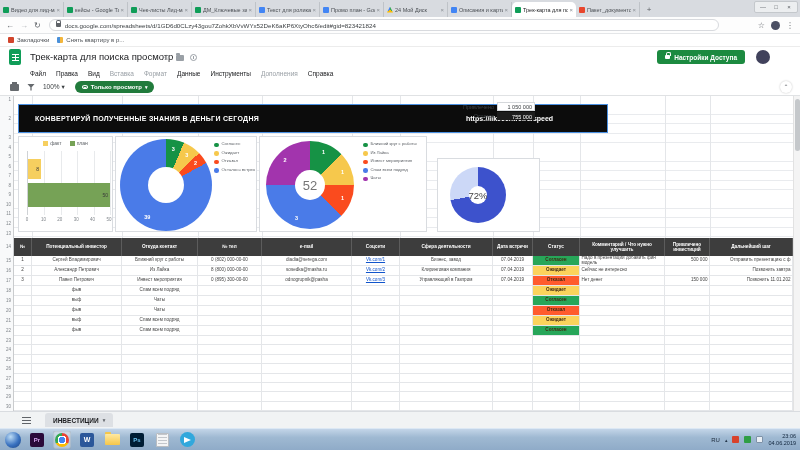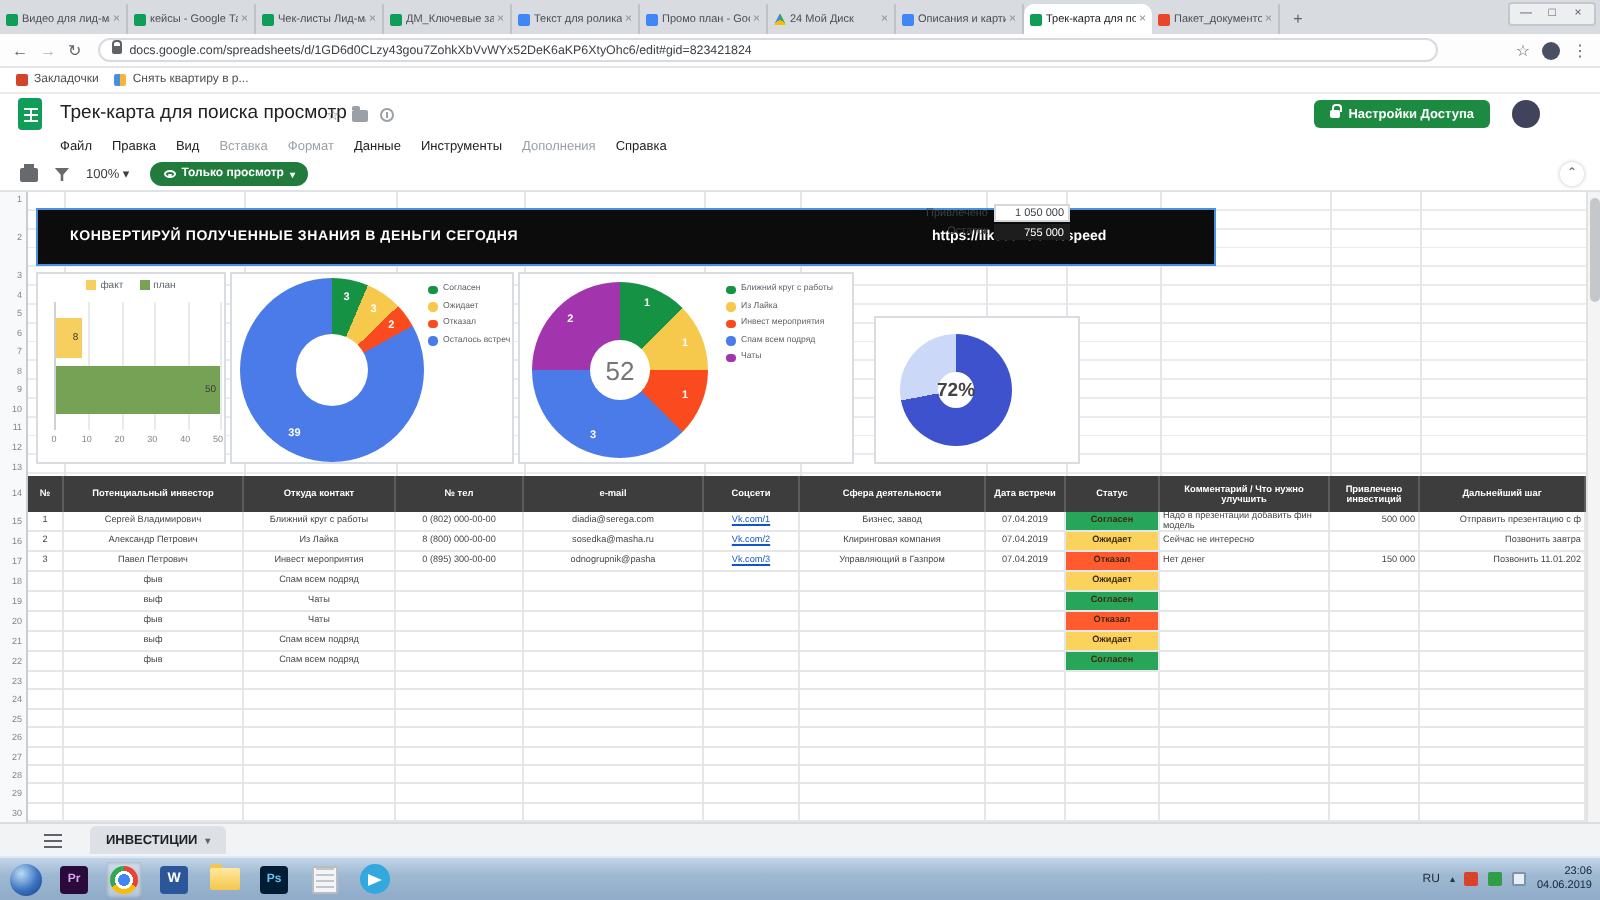--- a/index.html
+++ b/index.html
@@ -102,21 +102,21 @@
   .plot{position:absolute;left:8px;top:14px;width:82px;height:64px;border-left:1px solid #cfd2d5;}
   .gridl{position:absolute;top:0;width:1px;height:64px;background:#e8eaec;}
   .hbar{position:absolute;left:0;display:flex;align-items:center;justify-content:flex-end;font-size:5px;color:#3a3a3a;padding-right:2px;}
   .xticks{position:absolute;left:8px;top:80px;width:82px;height:6px;}
   .xtick{position:absolute;font-size:4.5px;color:#80868b;transform:translateX(-50%);}
 
   .donut{position:absolute;border-radius:50%;}
   .hole{position:absolute;background:#fff;border-radius:50%;display:flex;align-items:center;justify-content:center;}
   .slice-label{position:absolute;transform:translate(-50%,-50%);font-size:5.5px;font-weight:bold;color:#fff;z-index:2;}
   .center-label{font-size:13px;color:#757575;}
-  .center-label.small{font-size:9.5px;font-weight:bold;color:#444;}
+  .center-label.small{font-size:9.5px;font-weight:normal;color:#444;}
   .dlegend{position:absolute;font-size:4.3px;color:#5f6368;line-height:1.15;}
   .dlegitem{display:flex;margin-bottom:3.5px;}
   .dldot{width:4.5px;height:4.5px;border-radius:50%;margin-right:3px;flex:none;margin-top:.5px;}
 
   
   .kpi{position:absolute;left:440px;top:6px;width:115px;z-index:3;}
   .kpirow{display:flex;align-items:center;height:9.4px;}
   .kpilabel{width:57px;text-align:right;font-size:5.5px;color:#3c4043;padding-right:3px;}
   .kpival{width:38px;height:8.5px;background:#fff;border:1px solid #d5d8db;font-size:5.5px;color:#3c4043;text-align:right;padding:0 2px;line-height:8px;}
   .kpival.dark{background:#1d1d1d;color:#fff;border-color:#1d1d1d;}

